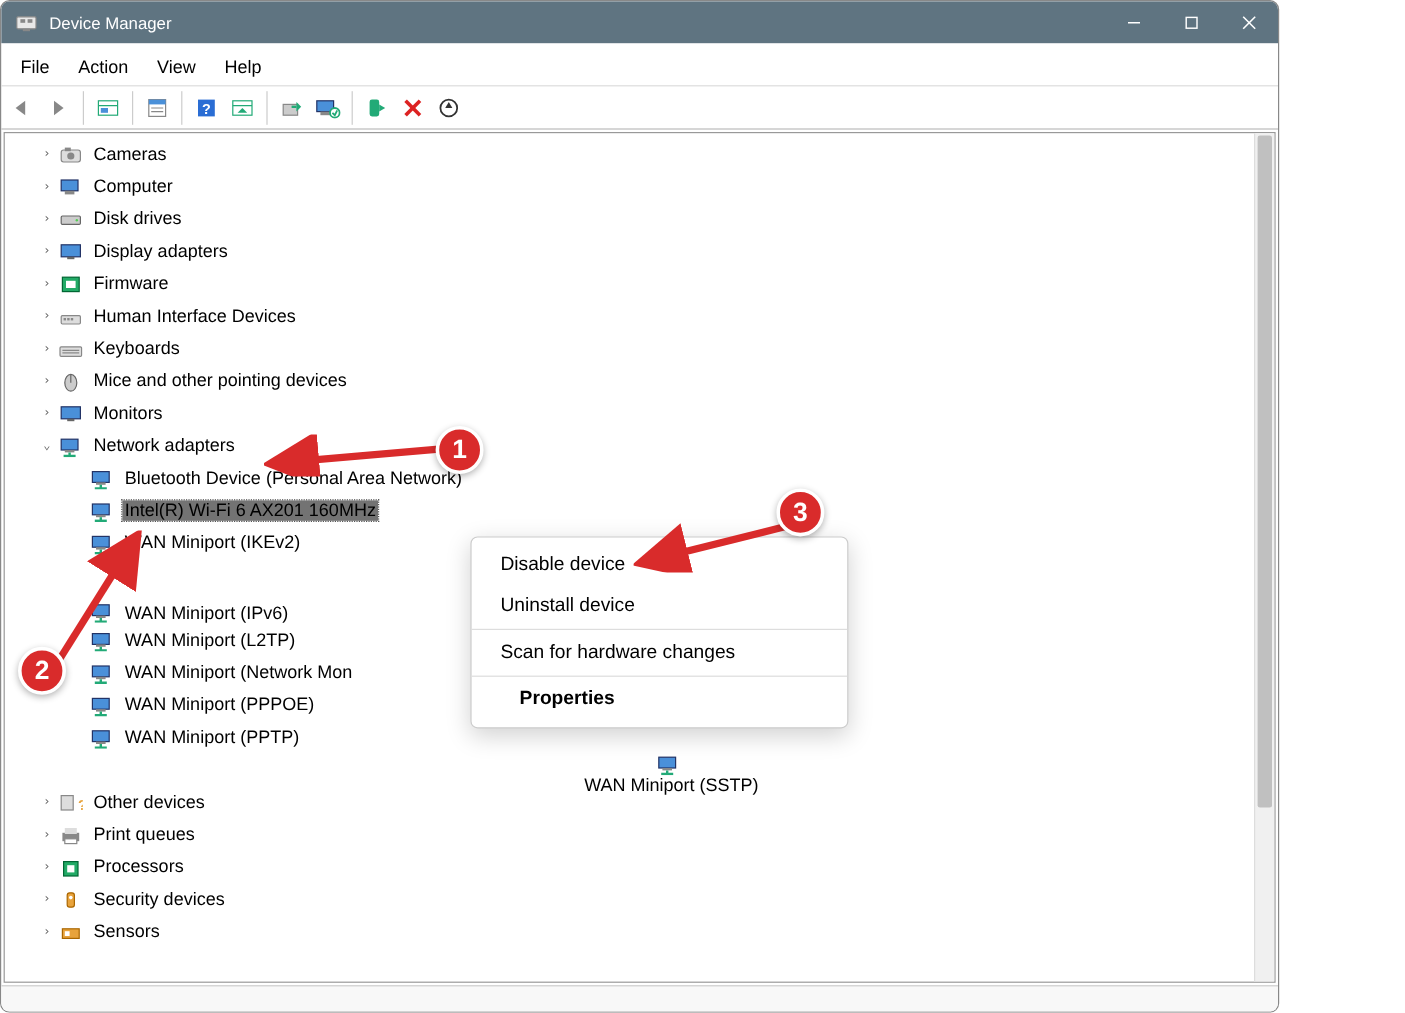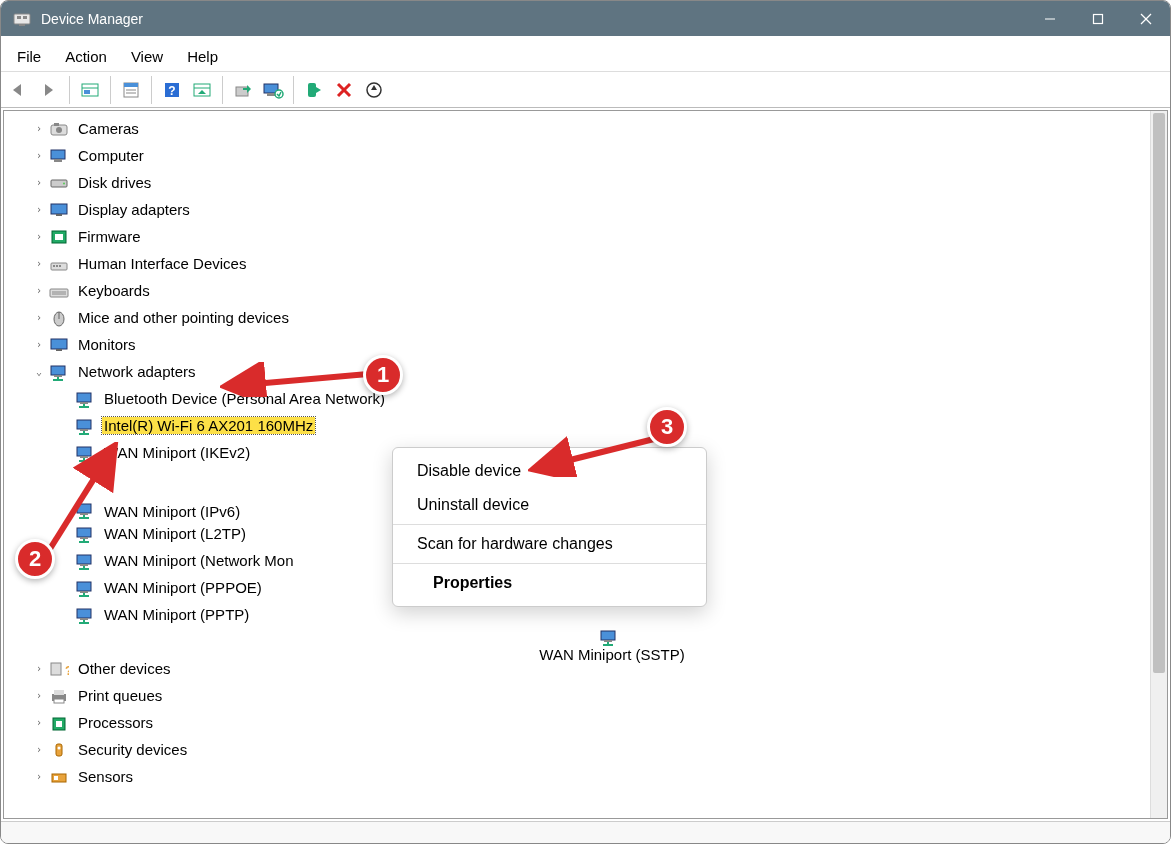--- a/index.html
+++ b/index.html
@@ -5,39 +5,39 @@
     * { margin: 0; padding: 0; box-sizing: border-box; }
     body {
       font-family: "Segoe UI", Tahoma, sans-serif;
       font-size: 14px;
       background: #fff;
       width: 1171px;
       height: 844px;
       overflow: hidden;
       position: relative;
     }
-    .window { width: 1171px; height: 844px; border: 1px solid #888; border-radius: 8px; overflow: hidden; display: flex; flex-direction: column; background: #fff; }
+    .window { width: 1066px; height: 844px; border: 1px solid #888; border-radius: 8px; overflow: hidden; display: flex; flex-direction: column; background: #fff; }
     .titlebar { height: 35px; background: #5f7481; display: flex; align-items: center; color: #fff; }
     .titlebar .icon-box { width: 22px; height: 22px; margin: 0 8px 0 10px; display:flex; align-items:center; justify-content:center;}
     .titlebar .title { font-size: 14px; flex: 0 0 auto; }
     .titlebar-spacer { flex: 1; }
     .winbtn { width: 48px; height: 35px; display: flex; align-items: center; justify-content: center; color: #fff; }
     .menubar { height: 30px; display: flex; align-items: center; padding: 0 4px; border-bottom: 1px solid #ddd; margin-top:6px;text-align:center;}
     .menubar .menu { padding: 4px 12px; font-size: 15px; }
     .toolbar { height: 36px; display: flex; align-items: center; border-bottom: 1px solid #bbb; padding: 0 6px; gap: 6px; }
     .tb-btn { width: 24px; height: 24px; display: flex; align-items: center; justify-content: center; }
     .tb-sep { width: 1px; height: 28px; background: #ccc; margin: 0 2px; }
     .content-area { flex: 1; display: flex; border-top: 1px solid #999; margin: 2px; border: 1px solid #999; overflow: hidden; position: relative; }
     .tree { flex: 1; padding: 4px 0 4px 18px; overflow: auto; }
     .scrollbar { width: 17px; background: #f0f0f0; border-left:1px solid #ddd; position: relative; }
     .scrollbar .thumb { position:absolute; left:2px; right:2px; top:2px; height:560px; background:#c0c0c0; border-radius:2px;}
     .node { display: flex; align-items: center; height: 27px; font-size: 15px; padding-left: 8px; white-space: nowrap; }
     .node .expander { width: 18px; text-align: center; color: #666; font-size: 10px; user-select:none; font-family: monospace;}
     .node .nicon { width: 22px; height: 20px; margin-right: 6px; display:flex; align-items:center; justify-content:center;}
-    .node.selected .label-span { background: #fde047; outline: 1px dotted #555; padding: 0 2px;}
+    .node.selected .label-span { background: #737373; outline: 1px dotted #555; padding: 0 2px;}
     .context-menu { position: absolute; background: #fff; border: 1px solid #ccc; border-radius: 6px; box-shadow: 0 6px 20px rgba(0,0,0,0.18); padding: 6px 0; width: 315px; z-index: 50; }
     .context-menu .item { padding: 8px 24px; font-size: 16px; }
     .context-menu .item.bold { font-weight: 700; margin-left: 16px; }
     .context-menu .sep { height: 1px; background: #ddd; margin: 2px 0; }
     .badge { position: absolute; width: 40px; height: 40px; border-radius: 50%; background: #d92b2b; border: 3px solid #fff; color: #fff; font-weight: 700; font-size: 22px; display:flex; align-items:center; justify-content:center; z-index:60; box-shadow: 0 2px 6px rgba(0,0,0,0.3);}
     .statusbar { height: 22px; border-top: 1px solid #ccc; background:#f8f8f8;}
     svg { display:block; }
     .arrow-svg { position:absolute; z-index:55; pointer-events:none; }
     .label-span { padding: 0 2px; }
   </style>

